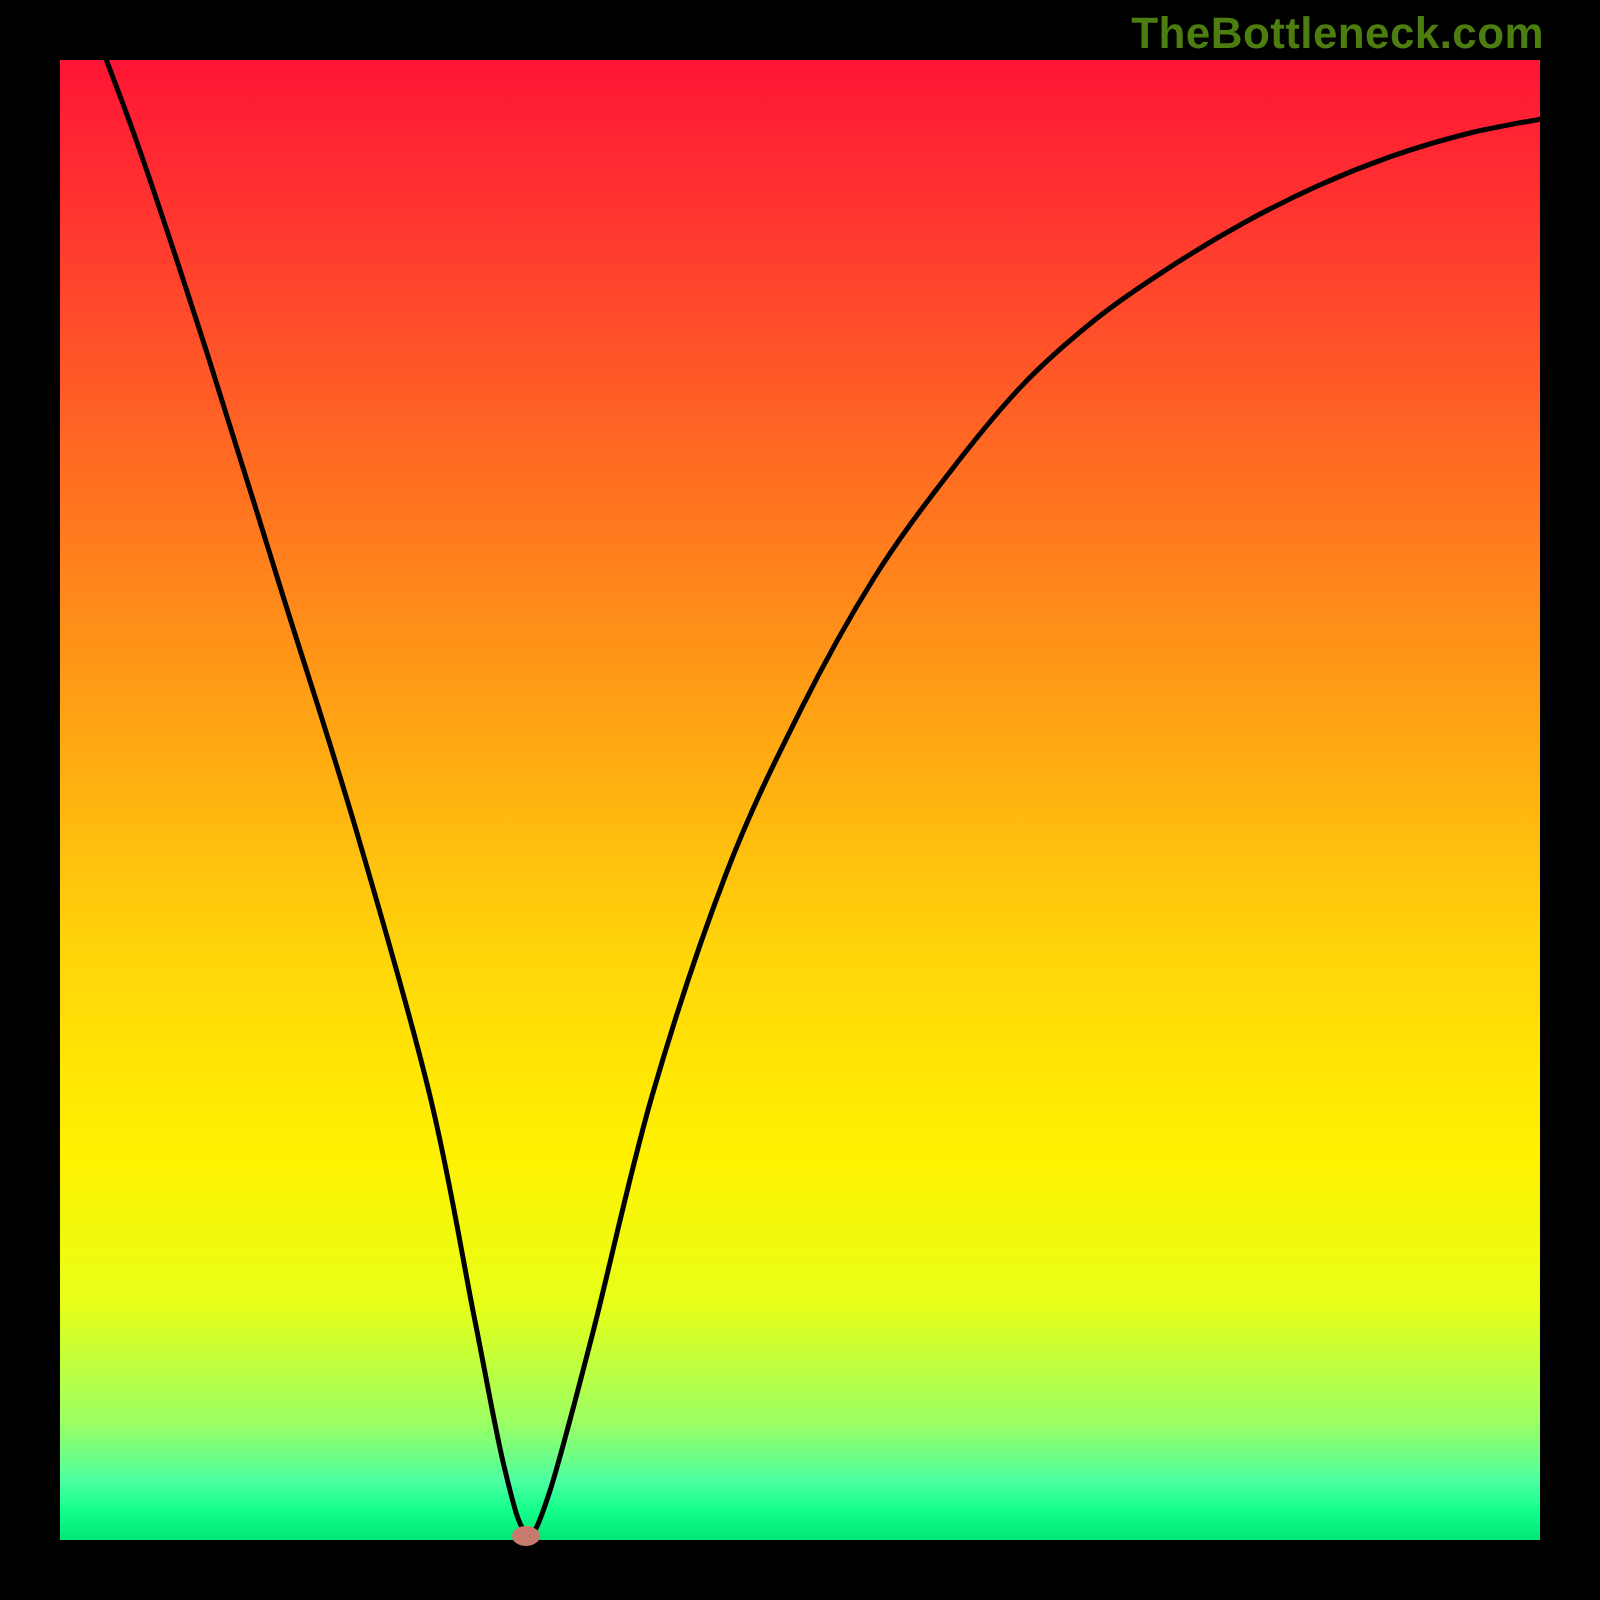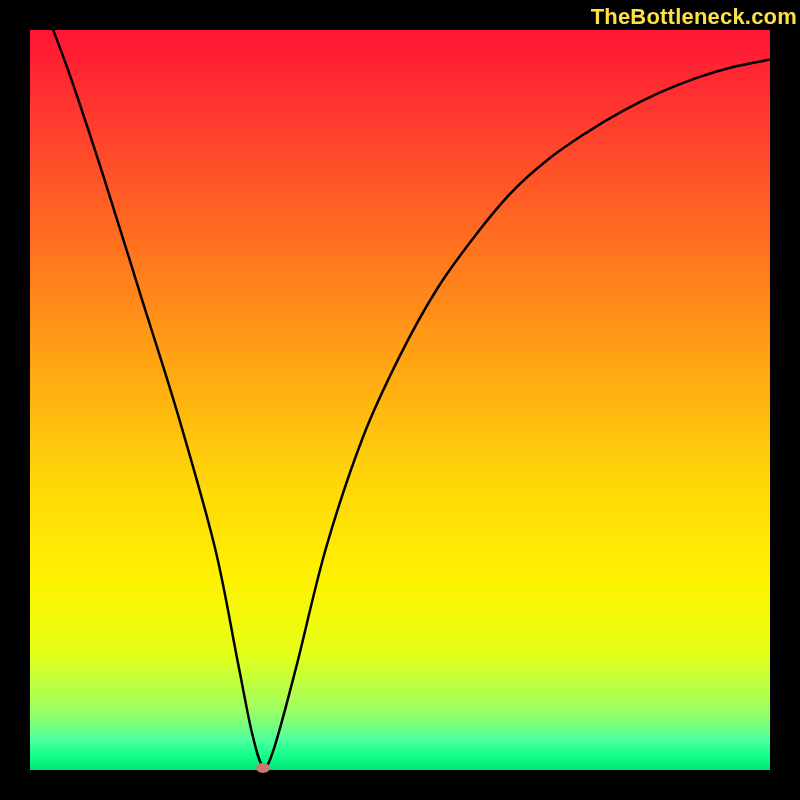--- a/index.html
+++ b/index.html
@@ -6,25 +6,25 @@
   html, body { width: 800px; height: 800px; overflow: hidden; background: #000; }
   .frame {
     position: relative;
     width: 800px;
     height: 800px;
     background: #000;
   }
   .watermark {
     position: absolute;
     top: 4px;
-    right: 3px;
+    right: 28px;
     font-family: Arial, Helvetica, sans-serif;
     font-size: 22px;
     font-weight: 600;
-    color: #fde047;
+    color: #4d7c0f;
     letter-spacing: 0.2px;
     user-select: none;
   }
   .plot {
     position: absolute;
     left: 30px;
     top: 30px;
     width: 740px;
     height: 740px;
   }

